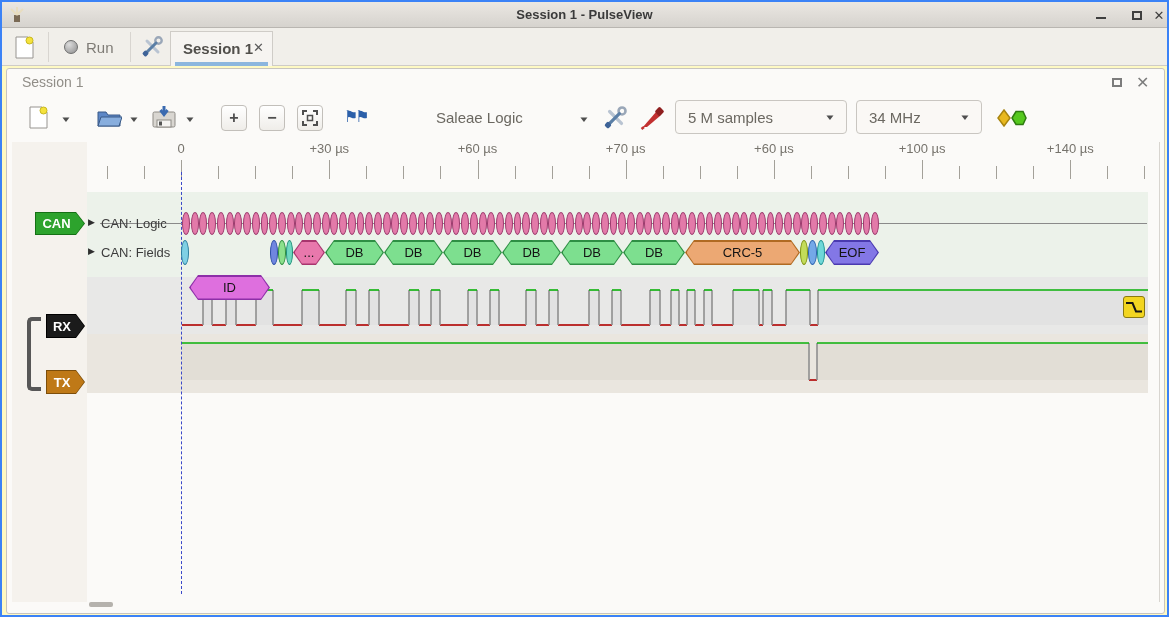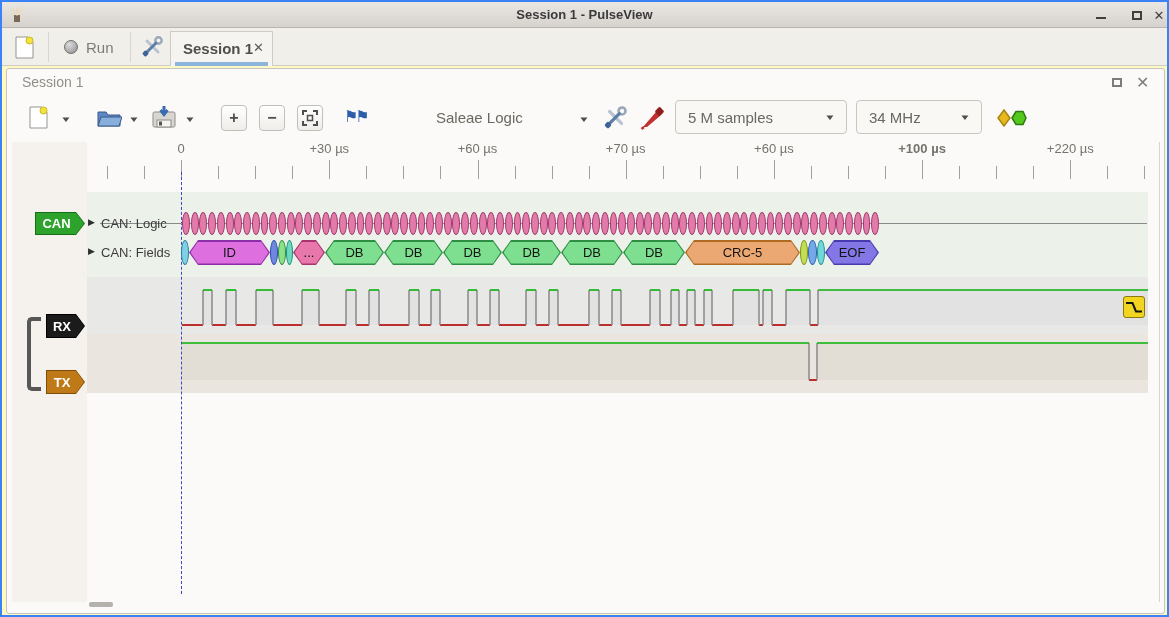--- a/index.html
+++ b/index.html
@@ -239,26 +239,26 @@
       <div class="ruler-label" style="left: 623.7px;">+70 µs</div>
       <div class="tick" style="left: 660.75px; top: 164px; height: 13px;"></div>
       <div class="tick" style="left: 697.8px; top: 164px; height: 13px;"></div>
       <div class="tick" style="left: 734.85px; top: 164px; height: 13px;"></div>
       <div class="tick" style="left: 771.9px; top: 158px; height: 19px;"></div>
       <div class="ruler-label" style="left: 771.9px;">+60 µs</div>
       <div class="tick" style="left: 808.95px; top: 164px; height: 13px;"></div>
       <div class="tick" style="left: 846px; top: 164px; height: 13px;"></div>
       <div class="tick" style="left: 883.05px; top: 164px; height: 13px;"></div>
       <div class="tick" style="left: 920.1px; top: 158px; height: 19px;"></div>
-      <div class="ruler-label" style="left: 920.1px; font-weight: bold;">+100 µs</div>
+      <div class="ruler-label" style="left: 920.1px;">+100 µs</div>
       <div class="tick" style="left: 957.15px; top: 164px; height: 13px;"></div>
       <div class="tick" style="left: 994.2px; top: 164px; height: 13px;"></div>
       <div class="tick" style="left: 1031.25px; top: 164px; height: 13px;"></div>
       <div class="tick" style="left: 1068.3px; top: 158px; height: 19px;"></div>
-      <div class="ruler-label" style="left: 1068.3px;">+220 µs</div>
+      <div class="ruler-label" style="left: 1068.3px;">+140 µs</div>
       <div class="tick" style="left: 1105.35px; top: 164px; height: 13px;"></div>
       <div class="tick" style="left: 1142.4px; top: 164px; height: 13px;"></div>
     </div>
 
   <div class="abs cursor"></div>
 
   <div class="abs decoder-line"></div>
   <div id="bits-layer">
       <div class="bit" style="left: 180px; width: 7.925px; background: rgb(227, 122, 169); border: 1px solid rgb(157, 59, 110);"></div>
       <div class="bit" style="left: 188.725px; width: 7.925px; background: rgb(227, 122, 169); border: 1px solid rgb(157, 59, 110);"></div>
@@ -336,21 +336,21 @@
       <div class="bit" style="left: 816.925px; width: 7.925px; background: rgb(227, 122, 169); border: 1px solid rgb(157, 59, 110);"></div>
       <div class="bit" style="left: 825.65px; width: 7.925px; background: rgb(227, 122, 169); border: 1px solid rgb(157, 59, 110);"></div>
       <div class="bit" style="left: 834.375px; width: 7.925px; background: rgb(227, 122, 169); border: 1px solid rgb(157, 59, 110);"></div>
       <div class="bit" style="left: 843.1px; width: 7.925px; background: rgb(227, 122, 169); border: 1px solid rgb(157, 59, 110);"></div>
       <div class="bit" style="left: 851.825px; width: 7.925px; background: rgb(227, 122, 169); border: 1px solid rgb(157, 59, 110);"></div>
       <div class="bit" style="left: 860.55px; width: 7.925px; background: rgb(227, 122, 169); border: 1px solid rgb(157, 59, 110);"></div>
       <div class="bit" style="left: 869.275px; width: 7.925px; background: rgb(227, 122, 169); border: 1px solid rgb(157, 59, 110);"></div>
     </div>
   <div id="fields-layer">
       <div class="field-sliver" style="left: 179px; width: 8px; background: rgb(127, 208, 228); border-color: rgb(46, 127, 158);"></div>
-      <div class="field-hex" style="left: 187px; width: 81px; background: rgb(141, 47, 168);">
+      <div class="field-hex" style="left: 187px; width: 81px; background: rgb(141, 47, 168); margin-top: 35px;">
         <div class="field-hex-in" style="background: rgb(222, 111, 222);"></div>
         <div class="field-label">ID</div>
       </div>
       <div class="field-sliver" style="left: 268px; width: 8px; background: rgb(112, 134, 224); border-color: rgb(47, 79, 168);"></div>
       <div class="field-sliver" style="left: 276px; width: 8px; background: rgb(140, 224, 140); border-color: rgb(47, 143, 63);"></div>
       <div class="field-sliver" style="left: 284px; width: 7px; background: rgb(110, 216, 192); border-color: rgb(31, 143, 118);"></div>
       <div class="field-hex" style="left: 291px; width: 32px; background: rgb(168, 53, 110);">
         <div class="field-hex-in" style="background: rgb(232, 120, 172);"></div>
         <div class="field-label">...</div>
       </div>

